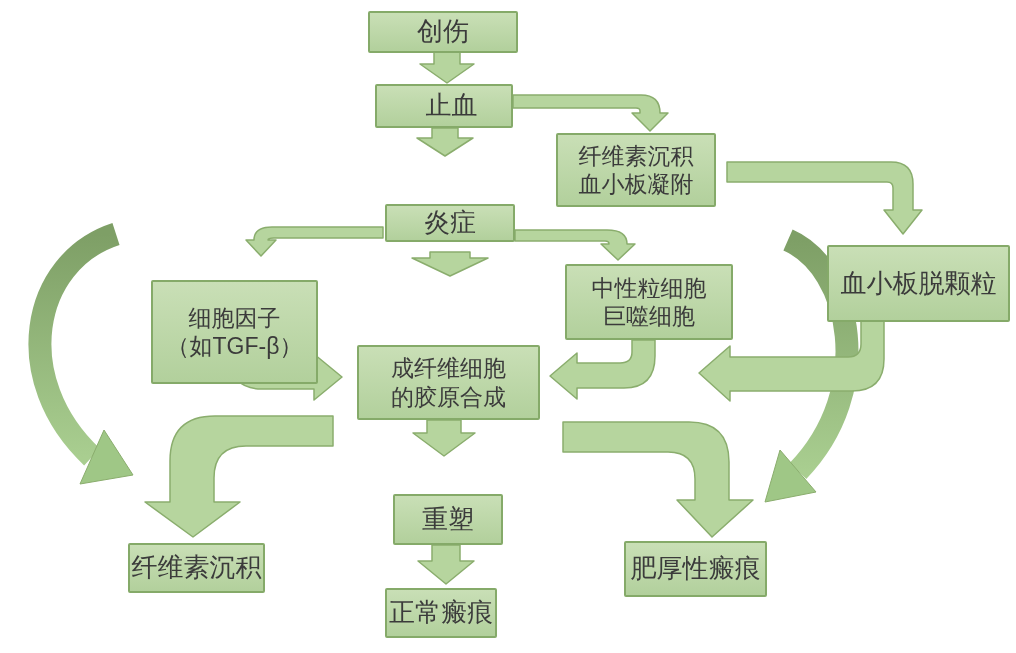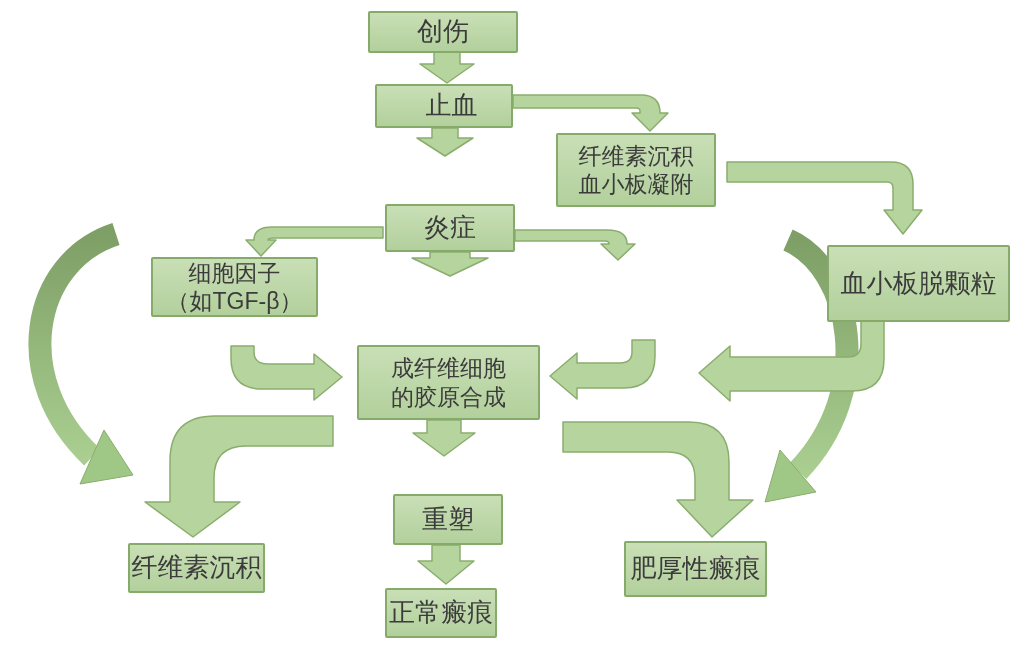--- a/index.html
+++ b/index.html
@@ -17,22 +17,22 @@
     background:linear-gradient(180deg,#c9dfb6 0%,#b2d09c 100%);
     border:2px solid #85aa69;border-radius:2px;
     color:#3b3b3b;white-space:pre-line;line-height:1.22;
   }
   .f26{font-size:26px;}
   .f23{font-size:23px;}
   .u span{text-underline-offset:3px;}
   .n-trauma      {left:368px;top:11px; width:150px;height:42px;}
   .n-hemostasis  {left:375px;top:84px; width:138px;height:44px;padding-left:15px;}
   .n-fibrin      {left:556px;top:133px;width:160px;height:74px;}
-  .n-inflam      {left:385px;top:204px;width:130px;height:48px;}
-  .n-cytokines   {left:151px;top:257px;width:167px;height:60px;}
+  .n-inflam      {left:385px;top:204px;width:130px;height:38px;}
+  .n-cytokines   {left:151px;top:280px;width:167px;height:104px;}
   .n-immune      {left:565px;top:264px;width:168px;height:76px;}
   .n-platelet    {left:827px;top:245px;width:183px;height:77px;}
   .n-collagen    {left:357px;top:345px;width:183px;height:75px;align-items:center;}
   .n-remodel     {left:393px;top:494px;width:110px;height:51px;}
   .n-normal      {left:385px;top:588px;width:112px;height:50px;}
   .n-keloid      {left:128px;top:543px;width:137px;height:50px;}
   .n-hypertrophic{left:624px;top:541px;width:143px;height:56px;}
 </style>
 </head>
 <body>
@@ -78,20 +78,24 @@
     <span>纤维素沉积
 血小板凝附</span>
   </div>
   <div class="node n-inflam f26">
     <span>炎症</span>
   </div>
   <div class="node n-cytokines f23">
     <span>细胞因子
 （如TGF-β）</span>
   </div>
+  <div class="node n-immune f23">
+    <span>中性粒细胞
+巨噬细胞</span>
+  </div>
   <div class="node n-platelet f26">
     <span>血小板脱颗粒</span>
   </div>
   <div class="node n-collagen f23">
     <span>成纤维细胞
 的胶原合成</span>
   </div>
   <div class="node n-remodel f26 u">
     <span>重塑</span>
   </div>

